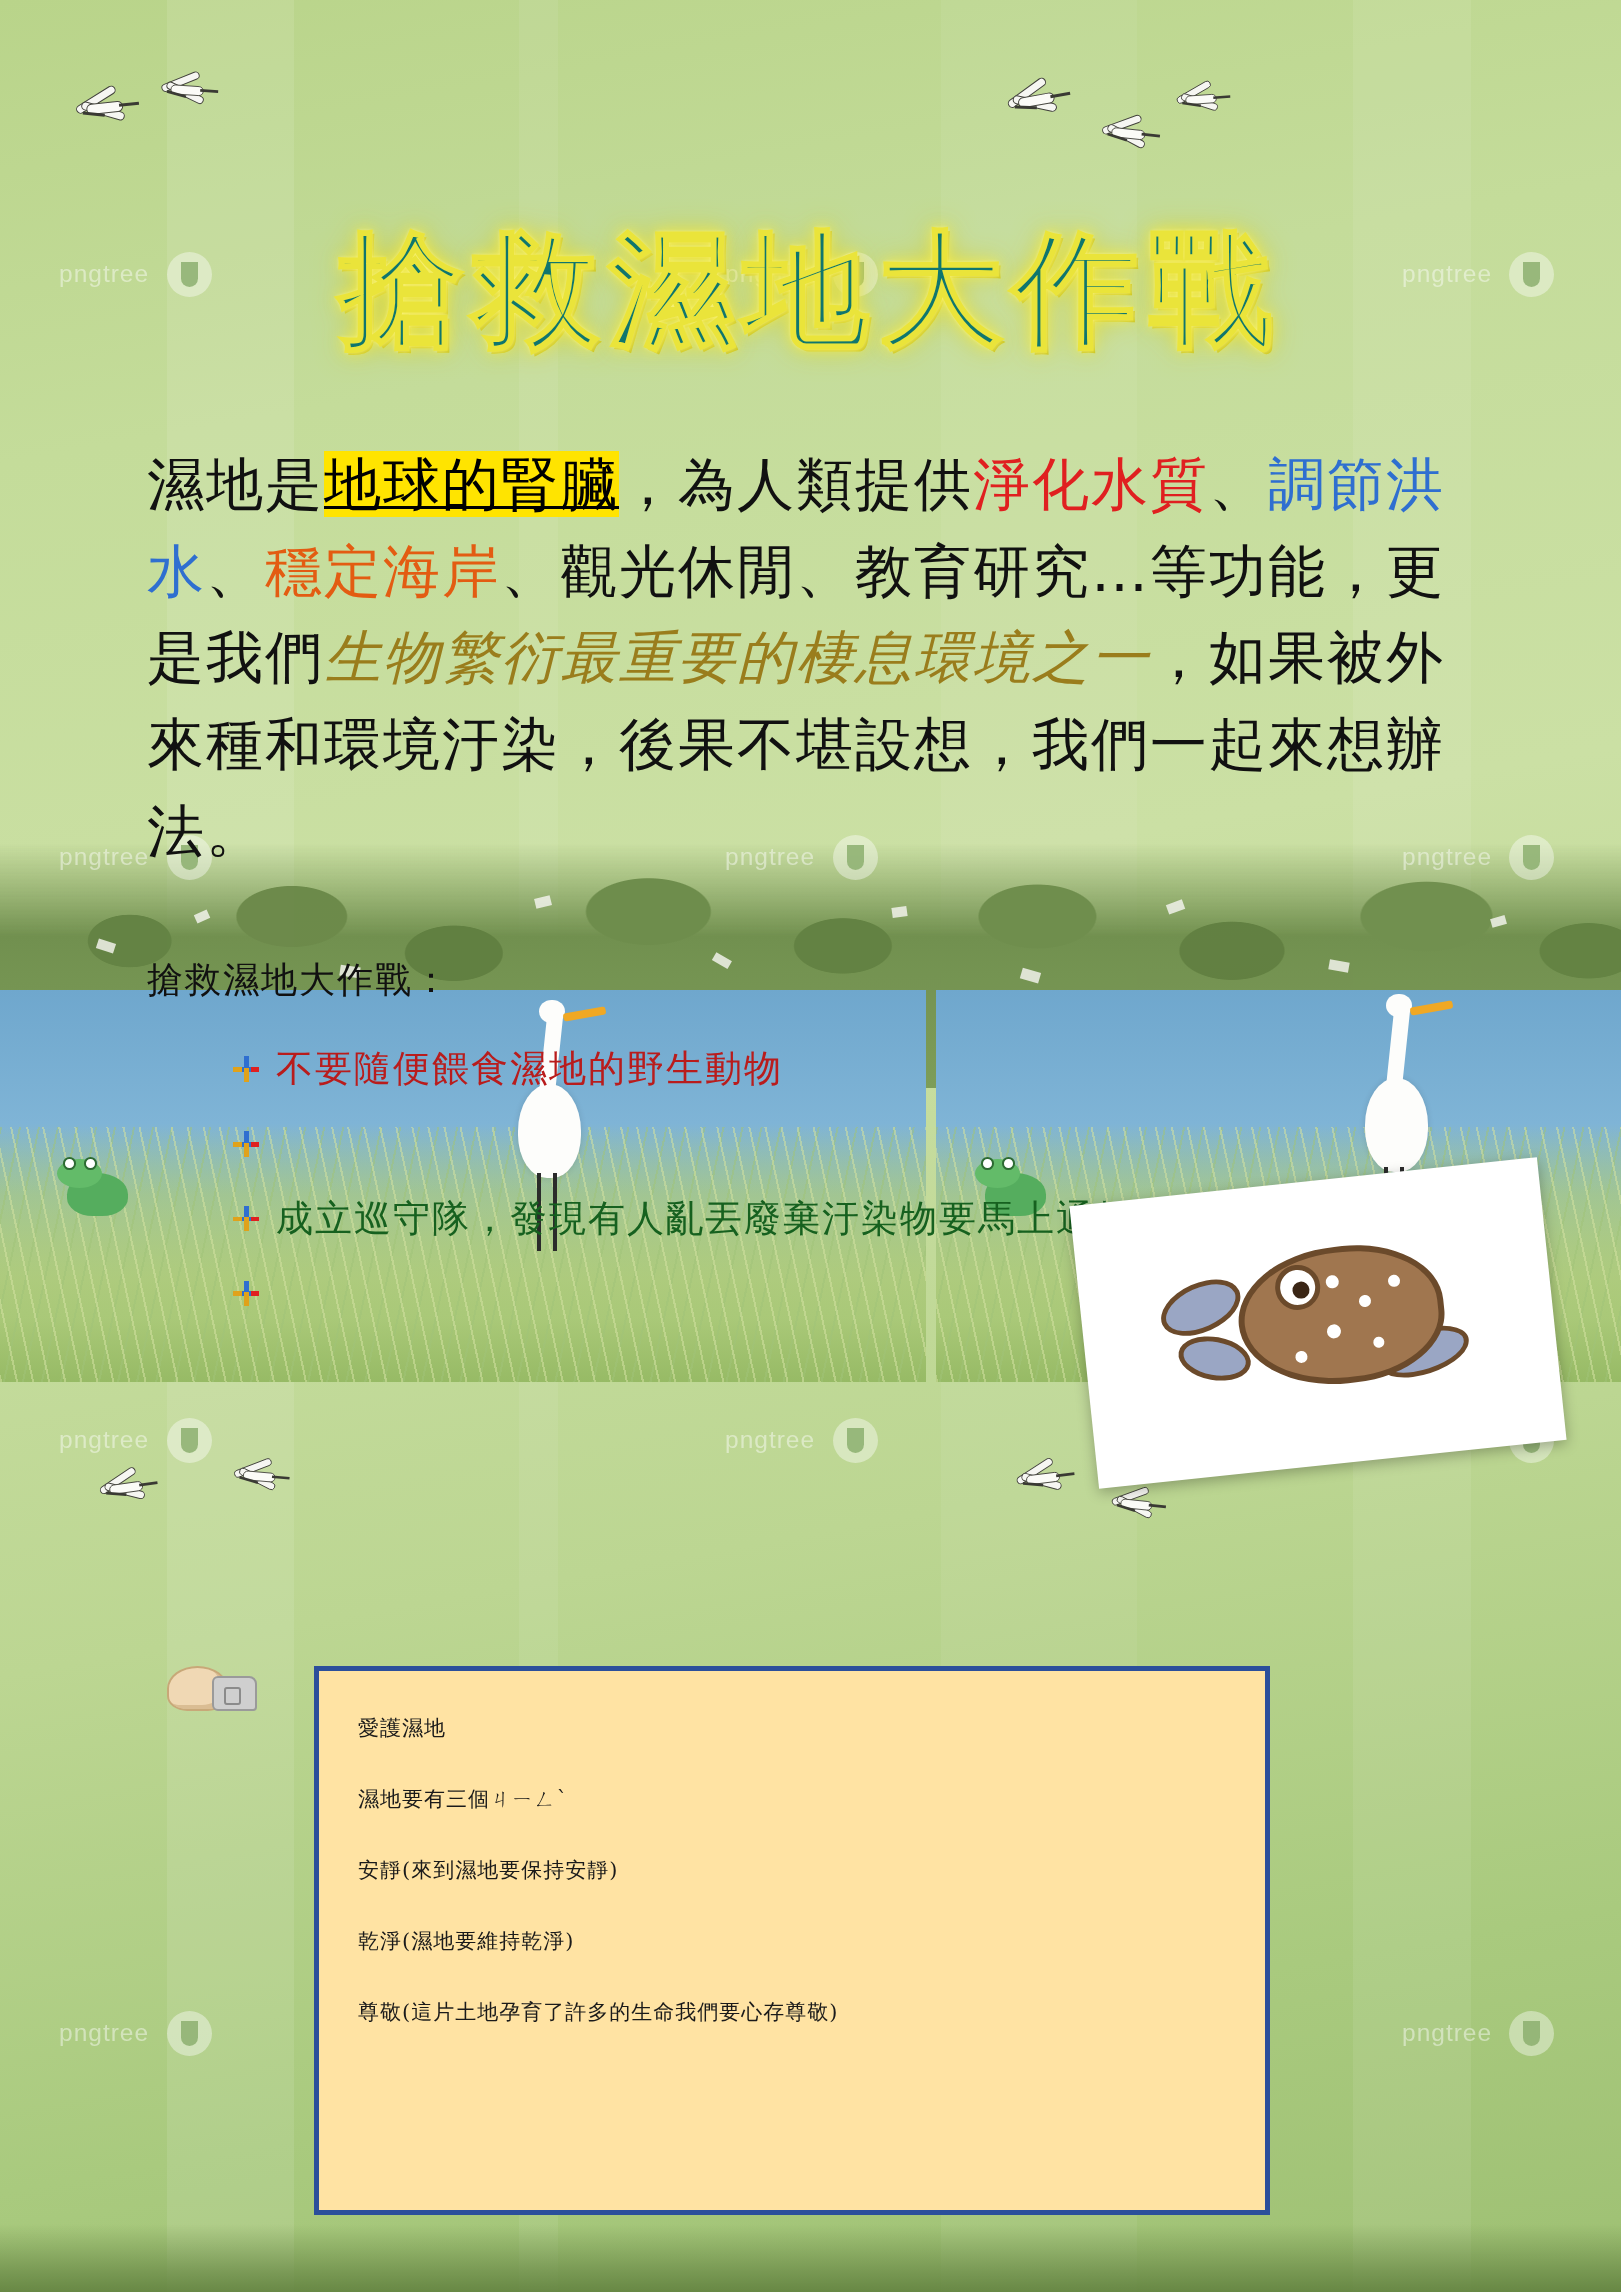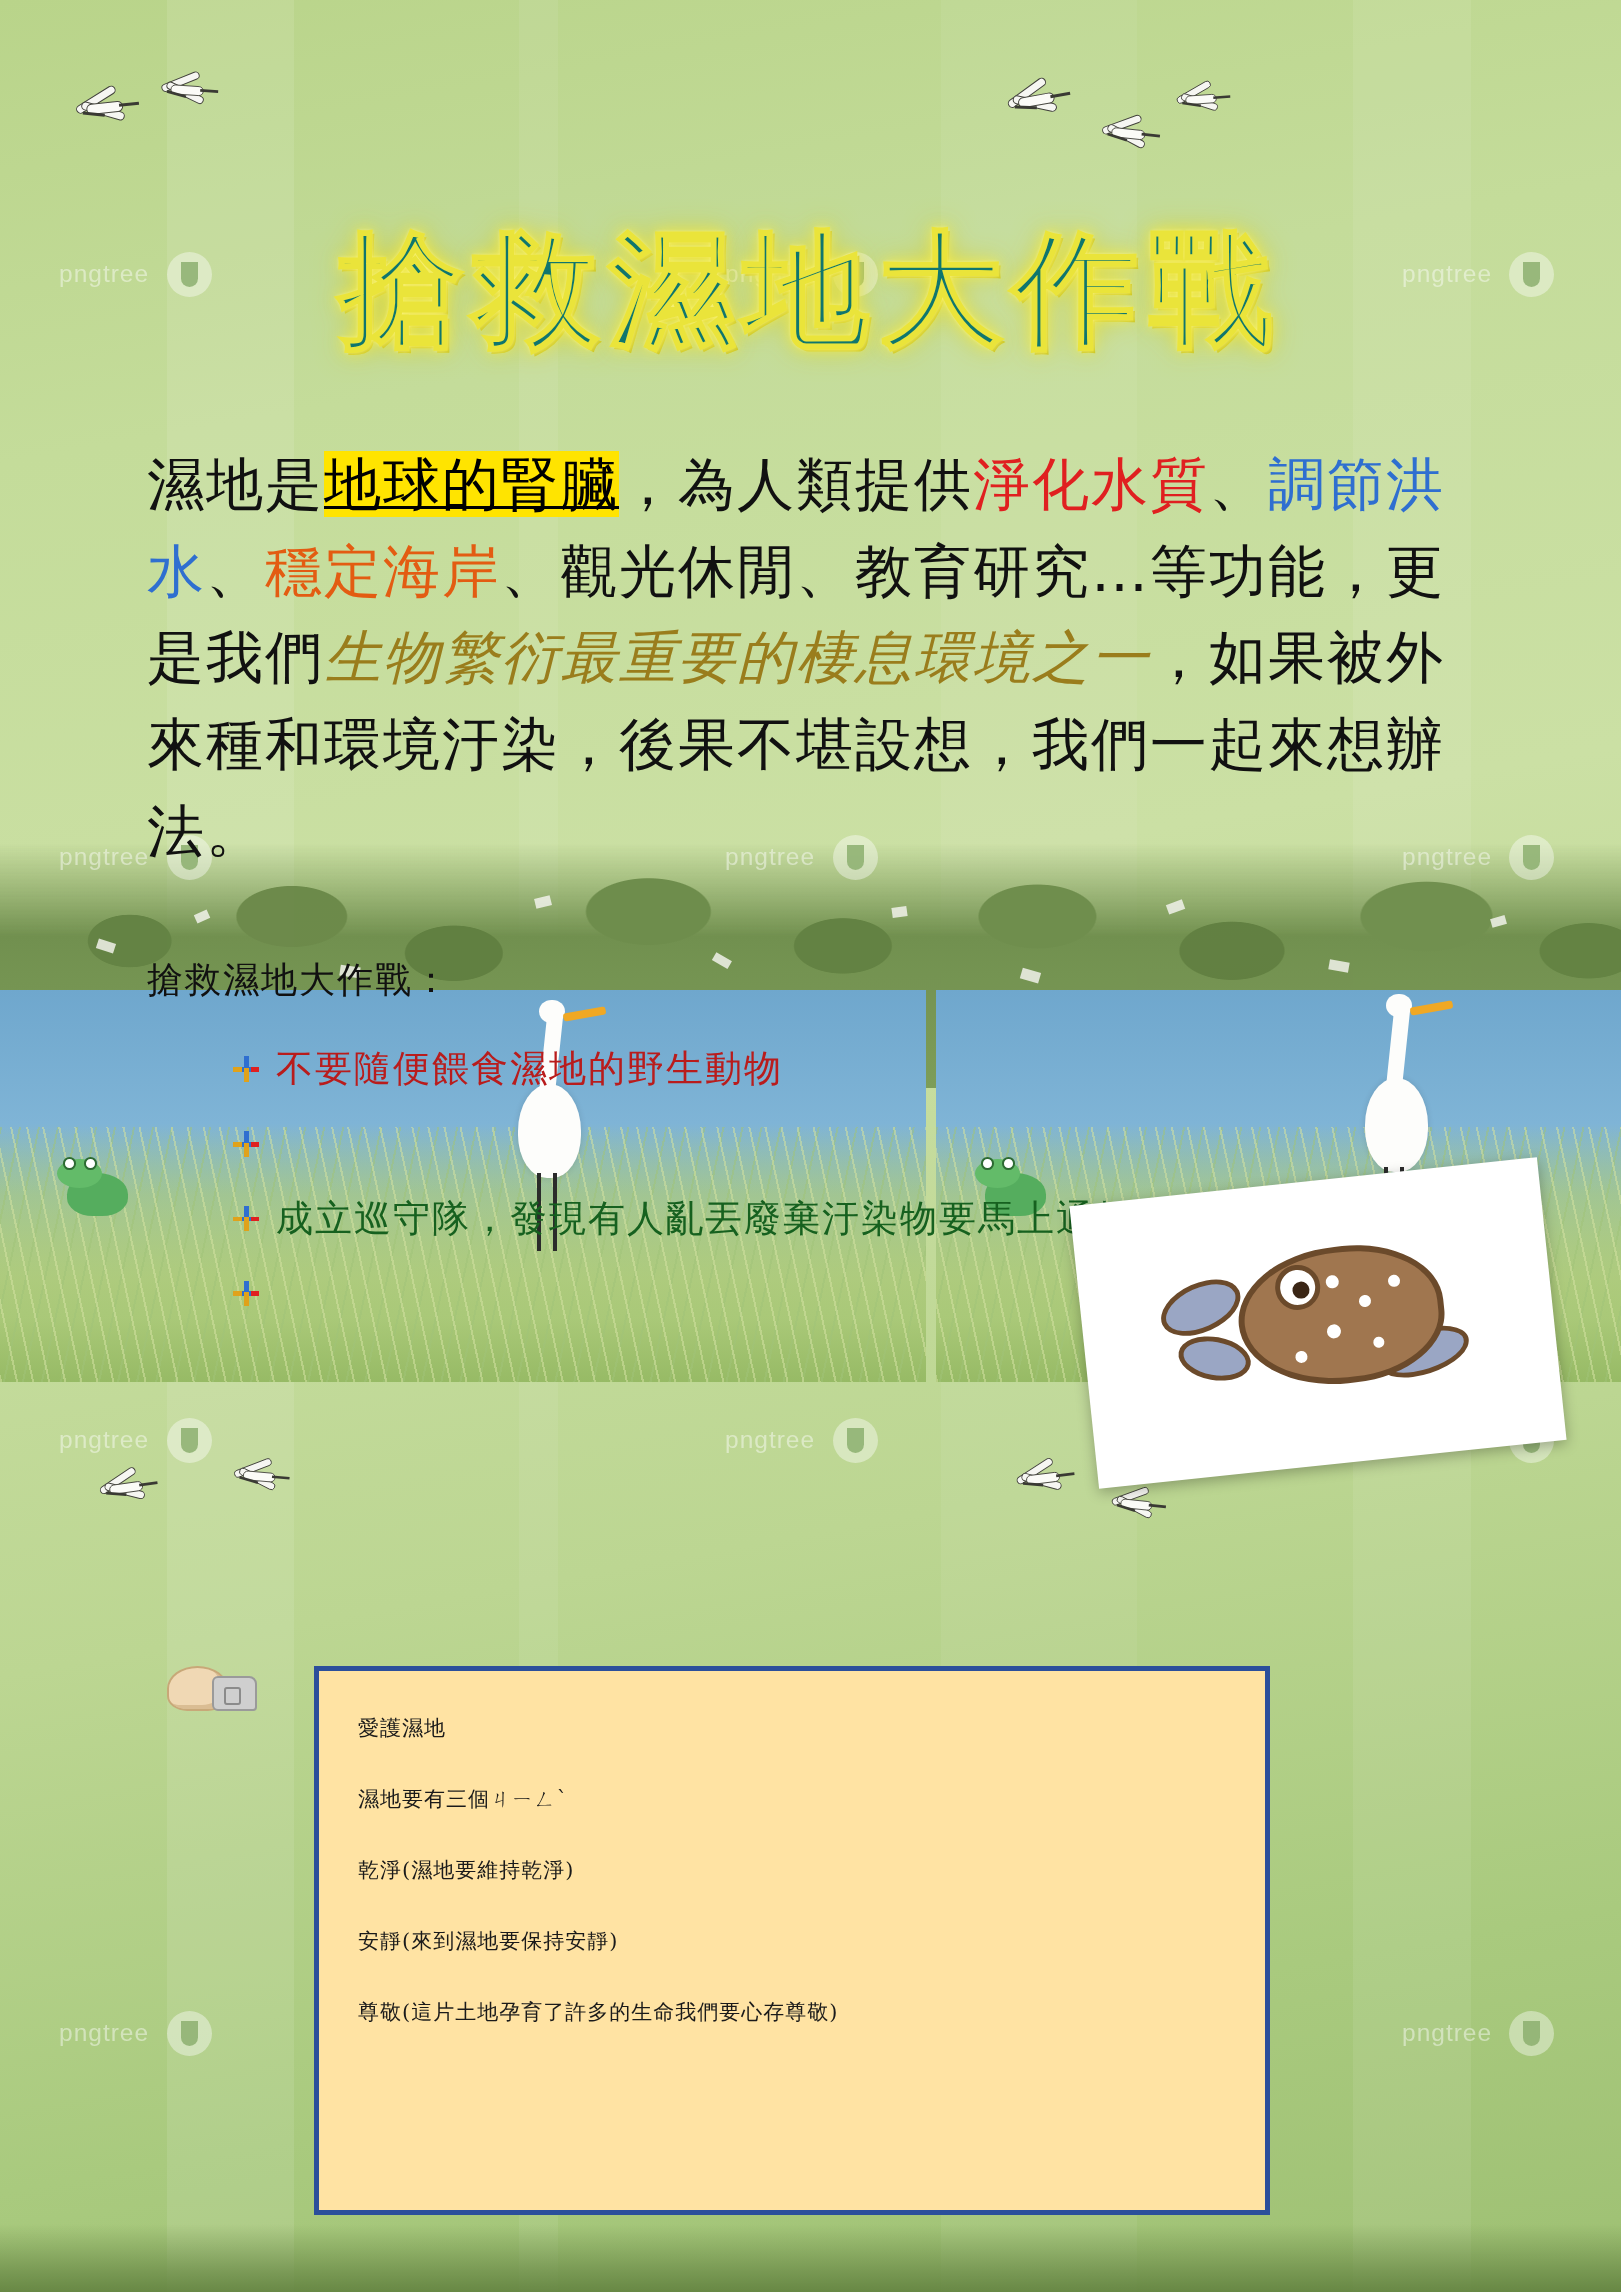--- a/index.html
+++ b/index.html
@@ -448,19 +448,19 @@
   </div>
 
   <div class="shell-doodle">
     <div class="sh"></div>
     <div class="rk"></div>
   </div>
 
   <div class="note-box" id="note-box">
       <div class="note-line">愛護濕地</div>
       <div class="note-line">濕地要有三個ㄐㄧㄥˋ</div>
+      <div class="note-line">安靜(來到濕地要保持安靜)</div>
       <div class="note-line">乾淨(濕地要維持乾淨)</div>
-      <div class="note-line">安靜(來到濕地要保持安靜)</div>
       <div class="note-line">尊敬(這片土地孕育了許多的生命我們要心存尊敬)</div>
     </div>
 
 </div>
 
 
 </body></html>

